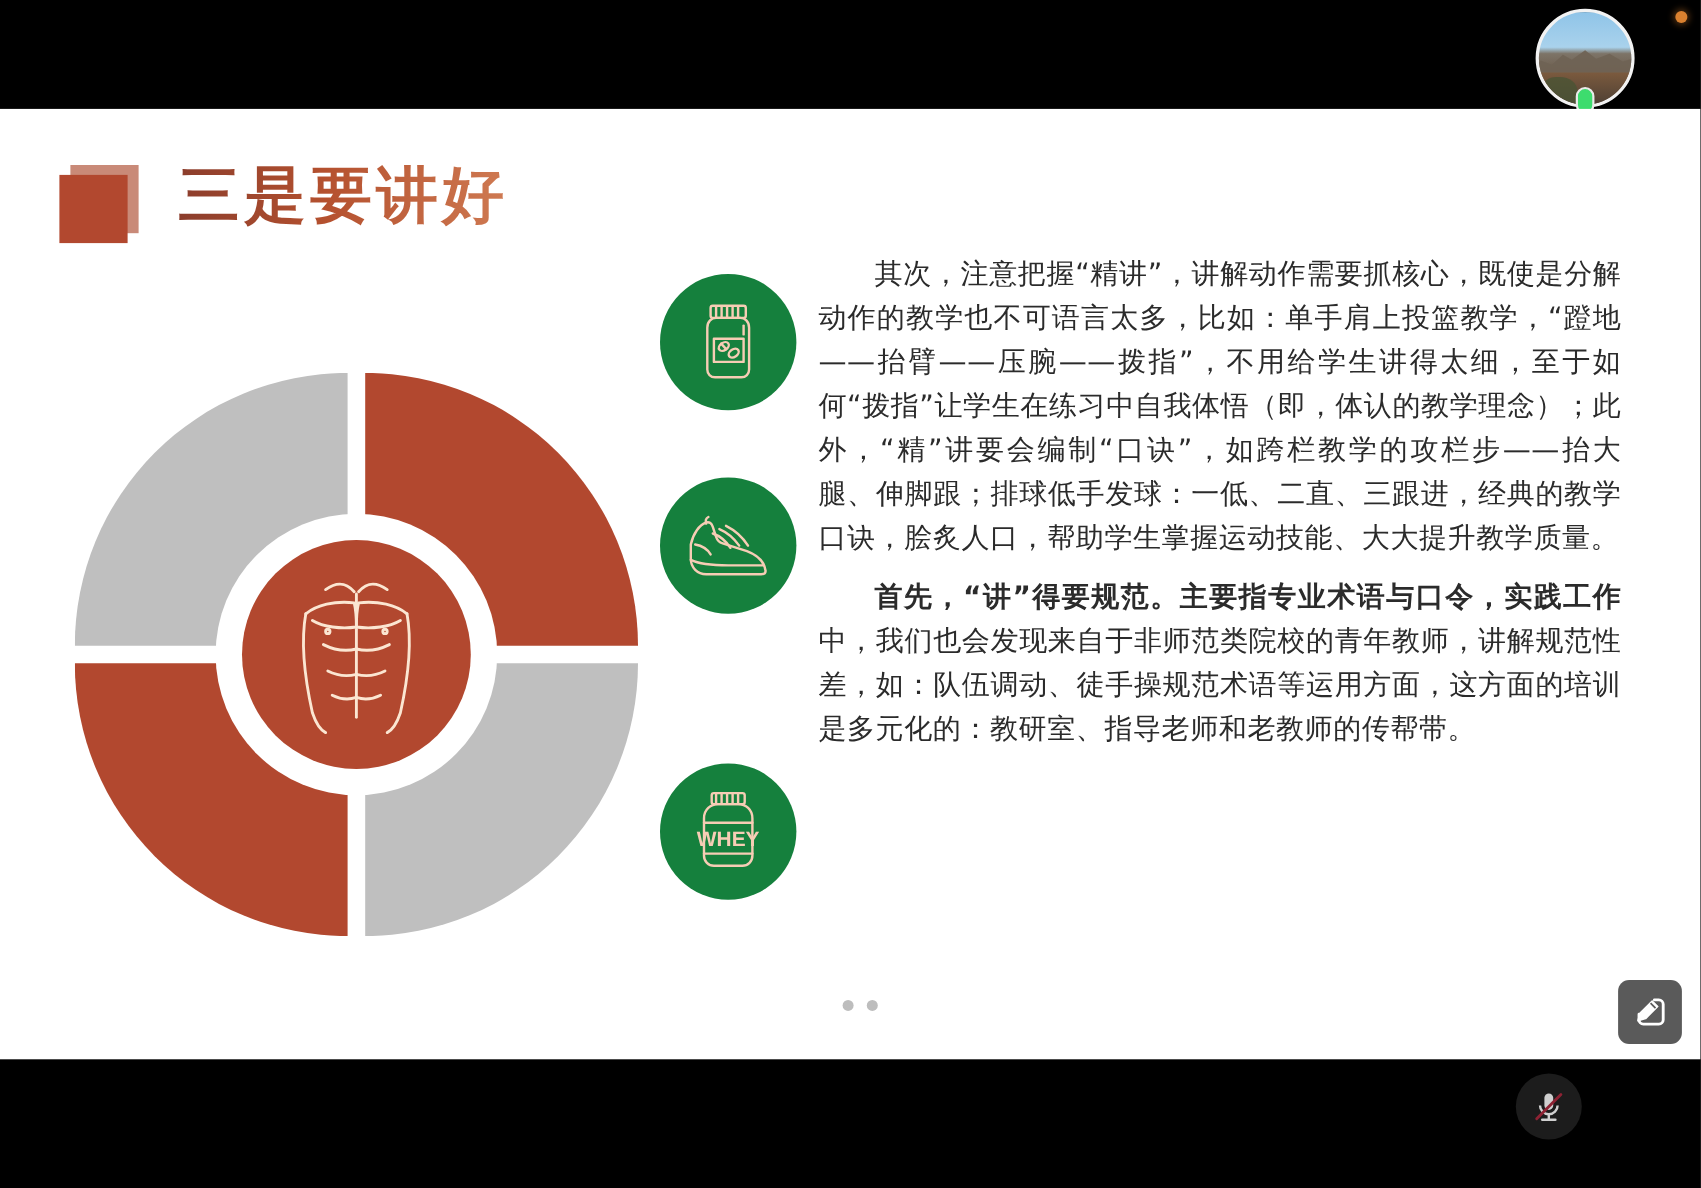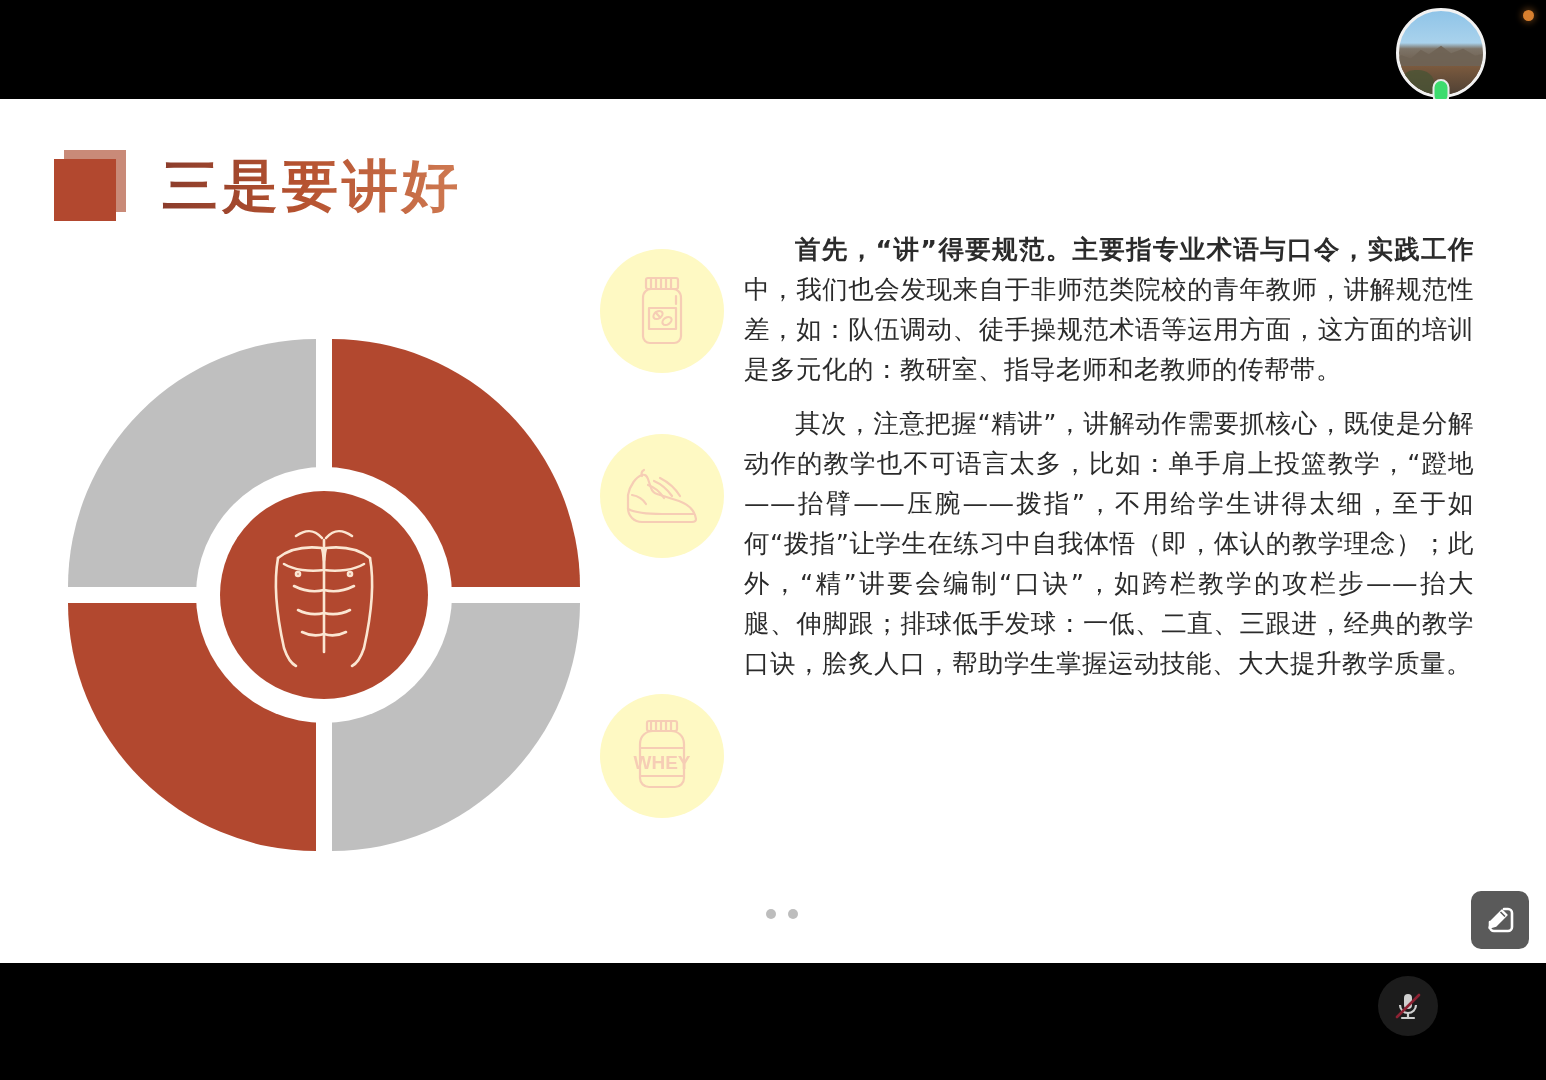--- a/index.html
+++ b/index.html
@@ -137,21 +137,21 @@
     height: 864px;
     background: #ffffff;
   }
 
   
   .title-row {
     position: absolute;
     left: 54px;
     top: 51px;
     display: flex;
-    align-items: center;
+    align-items: flex-start;
   }
   .title-squares { position: relative; width: 72px; height: 72px; }
   .title-squares .back {
     position: absolute;
     left: 10px; top: 0;
     width: 62px; height: 62px;
     background: #c98a78;
   }
   .title-squares .front {
     position: absolute;
@@ -224,21 +224,21 @@
   }
 
   
   .bubbles { position: absolute; left: 600px; top: 150px; width: 124px; }
   .bubble {
     position: absolute;
     left: 0;
     width: 124px;
     height: 124px;
     border-radius: 50%;
-    background: #fef9c3;
+    background: #15803d;
     display: flex;
     align-items: center;
     justify-content: center;
   }
   .bubble.b1 { top: 0px; }
   .bubble.b2 { top: 185px; }
   .bubble.b3 { top: 445px; }
 
   
   .body-col {
@@ -398,22 +398,22 @@
             <path d="M13 26 C13 18, 19 13, 26 13 h18 c7 0 13 5 13 13
                      v34 c0 5 -4 9 -9 9 H22 c-5 0 -9 -4 -9 -9 z"></path>
             <path d="M13 30 h44 M13 58 h44"></path>
             <text x="35" y="51" font-size="19" font-weight="bold" text-anchor="middle" fill="#f6cdb5" stroke="none" font-family="Liberation Sans, sans-serif">WHEY</text>
           </g>
         </svg>
       </div>
     </div>
 
     <div class="body-col">
+      <p class="para">其次，注意把握“精讲”，讲解动作需要抓核心，既使是分解动作的教学也不可语言太多，比如：单手肩上投篮教学，“蹬地——抬臂——压腕——拨指”，不用给学生讲得太细，至于如何“拨指”让学生在练习中自我体悟（即，体认的教学理念）；此外，“精”讲要会编制“口诀”，如跨栏教学的攻栏步——抬大腿、伸脚跟；排球低手发球：一低、二直、三跟进，经典的教学口诀，脍炙人口，帮助学生掌握运动技能、大大提升教学质量。</p>
       <p class="para lead-bold">首先，“讲”得要规范。主要指专业术语与口令，实践工作中，我们也会发现来自于非师范类院校的青年教师，讲解规范性差，如：队伍调动、徒手操规范术语等运用方面，这方面的培训是多元化的：教研室、指导老师和老教师的传帮带。</p>
-      <p class="para">其次，注意把握“精讲”，讲解动作需要抓核心，既使是分解动作的教学也不可语言太多，比如：单手肩上投篮教学，“蹬地——抬臂——压腕——拨指”，不用给学生讲得太细，至于如何“拨指”让学生在练习中自我体悟（即，体认的教学理念）；此外，“精”讲要会编制“口诀”，如跨栏教学的攻栏步——抬大腿、伸脚跟；排球低手发球：一低、二直、三跟进，经典的教学口诀，脍炙人口，帮助学生掌握运动技能、大大提升教学质量。</p>
     </div>
 
     <div class="dots">
       <span></span>
       <span></span>
     </div>
 
   </div>
 
   <div class="annotate-btn">

